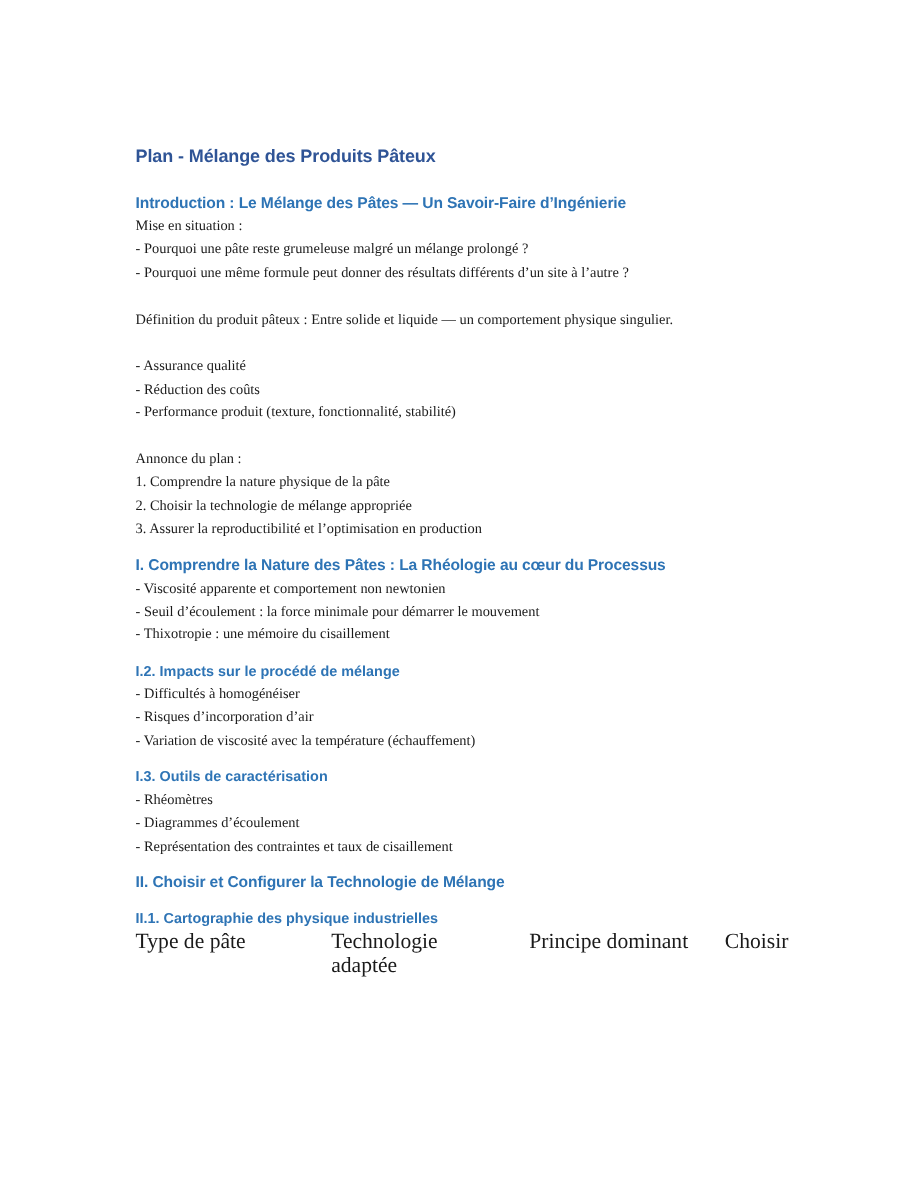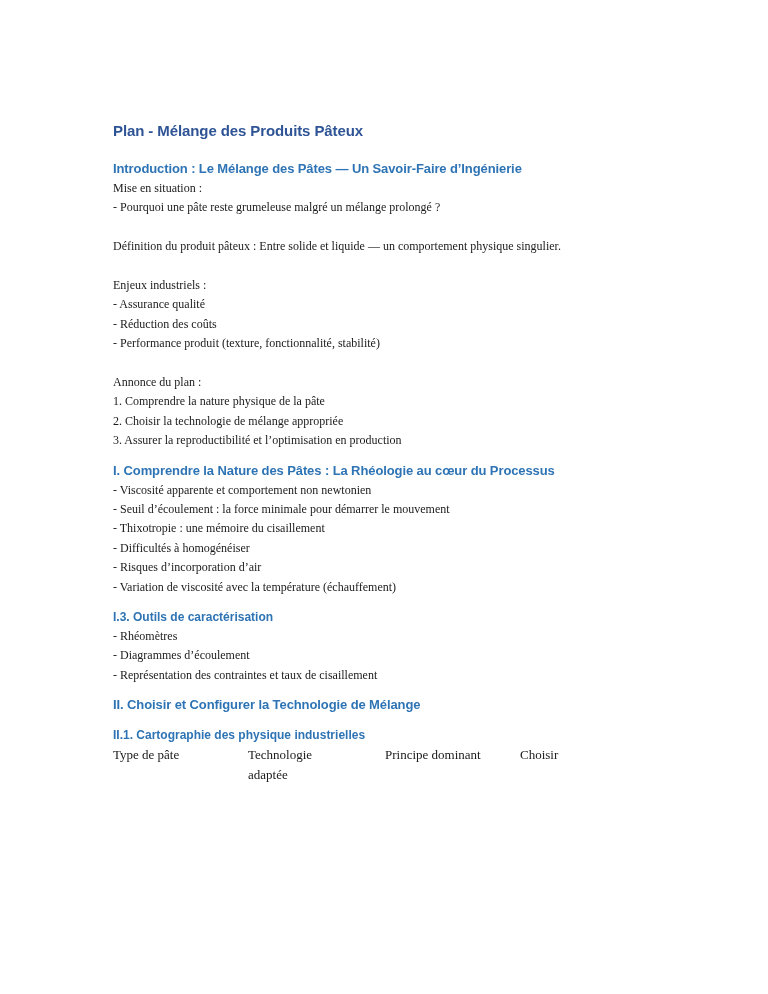--- a/index.html
+++ b/index.html
@@ -47,51 +47,53 @@
   .b-line, .b-para {
     font-size: 12px;
     line-height: 19.4px;
     margin: 0;
   }
   .b-para { max-width: 542px; }
   .b-spacer { height: 19.4px; }
   .table-header {
     display: grid;
     grid-template-columns: 135px 137px 135px 1fr;
-    font-size: 13px;
+    font-size: 18px;
     line-height: 19.4px;
+    gap: 28px;
   }
   .th-cell { padding: 0; }
   .th-cell:nth-child(2) { padding-right: 46px; }
 </style>
 </head>
 <body>
 
 <div class="page">
   <div id="doc-body">
       <div class="b-title">Plan - Mélange des Produits Pâteux</div>
       <div class="b-h1">Introduction : Le Mélange des Pâtes — Un Savoir-Faire d’Ingénierie</div>
       <div class="b-line">Mise en situation :</div>
       <div class="b-line">- Pourquoi une pâte reste grumeleuse malgré un mélange prolongé ?</div>
+      <div class="b-line">- Pourquoi une même formule peut donner des résultats différents d’un site à l’autre ?</div>
       <div class="b-spacer"></div>
       <div class="b-para">Définition du produit pâteux : Entre solide et liquide — un comportement physique singulier.</div>
       <div class="b-spacer"></div>
-      <div class="b-line">Enjeux industriels :</div>
       <div class="b-line">- Assurance qualité</div>
       <div class="b-line">- Réduction des coûts</div>
       <div class="b-line">- Performance produit (texture, fonctionnalité, stabilité)</div>
       <div class="b-spacer"></div>
       <div class="b-line">Annonce du plan :</div>
       <div class="b-line">1. Comprendre la nature physique de la pâte</div>
       <div class="b-line">2. Choisir la technologie de mélange appropriée</div>
       <div class="b-line">3. Assurer la reproductibilité et l’optimisation en production</div>
       <div class="b-h1">I. Comprendre la Nature des Pâtes : La Rhéologie au cœur du Processus</div>
       <div class="b-line">- Viscosité apparente et comportement non newtonien</div>
       <div class="b-line">- Seuil d’écoulement : la force minimale pour démarrer le mouvement</div>
       <div class="b-line">- Thixotropie : une mémoire du cisaillement</div>
+      <div class="b-h2">I.2. Impacts sur le procédé de mélange</div>
       <div class="b-line">- Difficultés à homogénéiser</div>
       <div class="b-line">- Risques d’incorporation d’air</div>
       <div class="b-line">- Variation de viscosité avec la température (échauffement)</div>
       <div class="b-h2">I.3. Outils de caractérisation</div>
       <div class="b-line">- Rhéomètres</div>
       <div class="b-line">- Diagrammes d’écoulement</div>
       <div class="b-line">- Représentation des contraintes et taux de cisaillement</div>
       <div class="b-h1">II. Choisir et Configurer la Technologie de Mélange</div>
       <div class="b-h2">II.1. Cartographie des physique industrielles</div>
       <div class="table-header">

